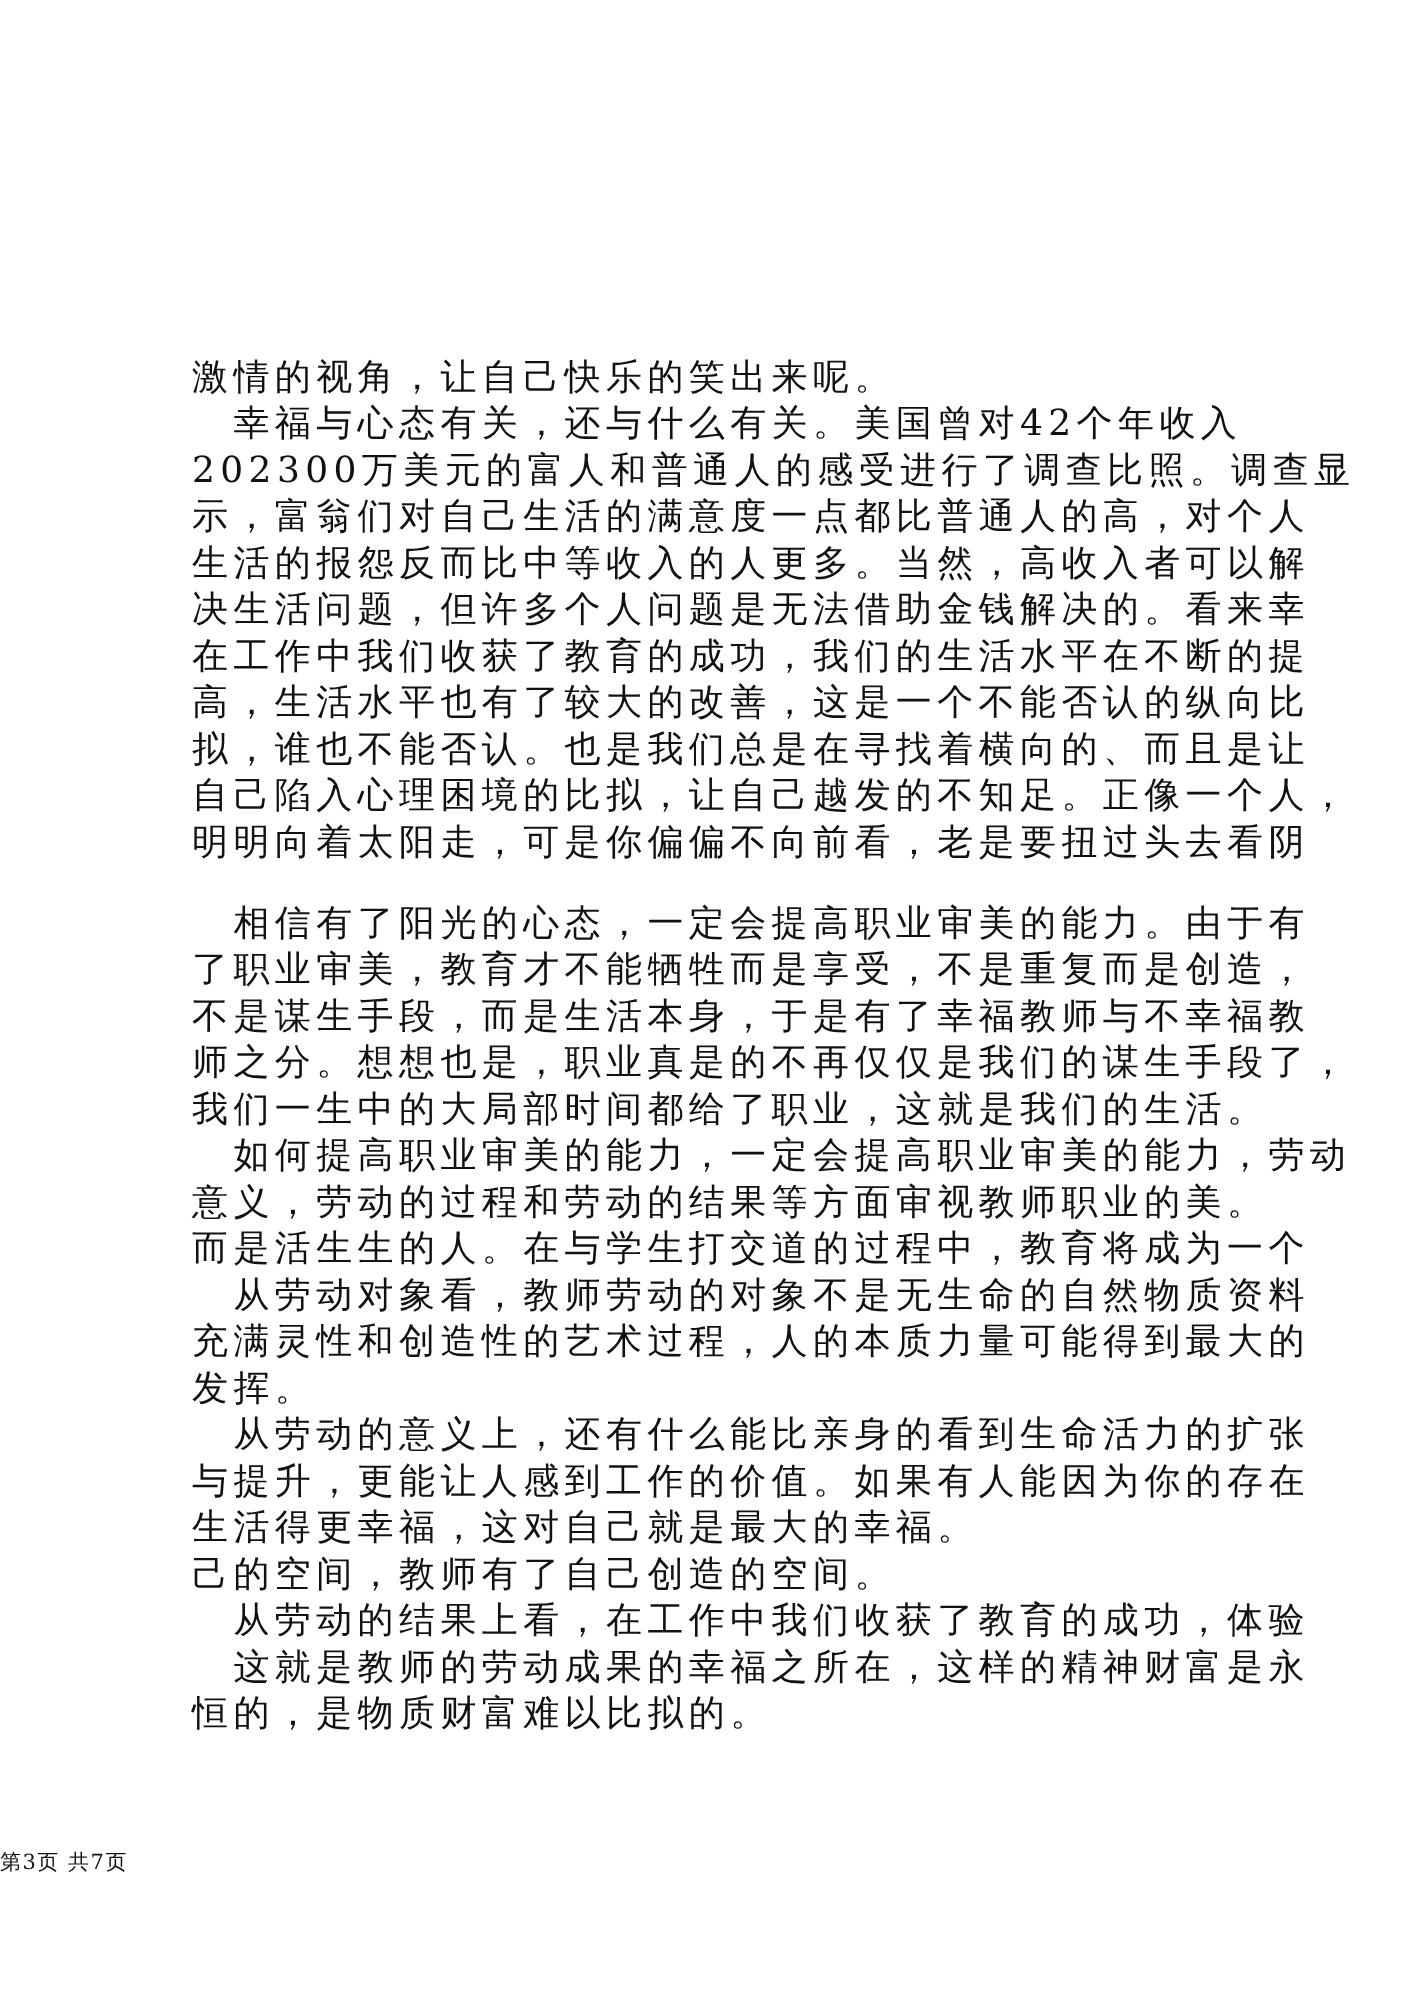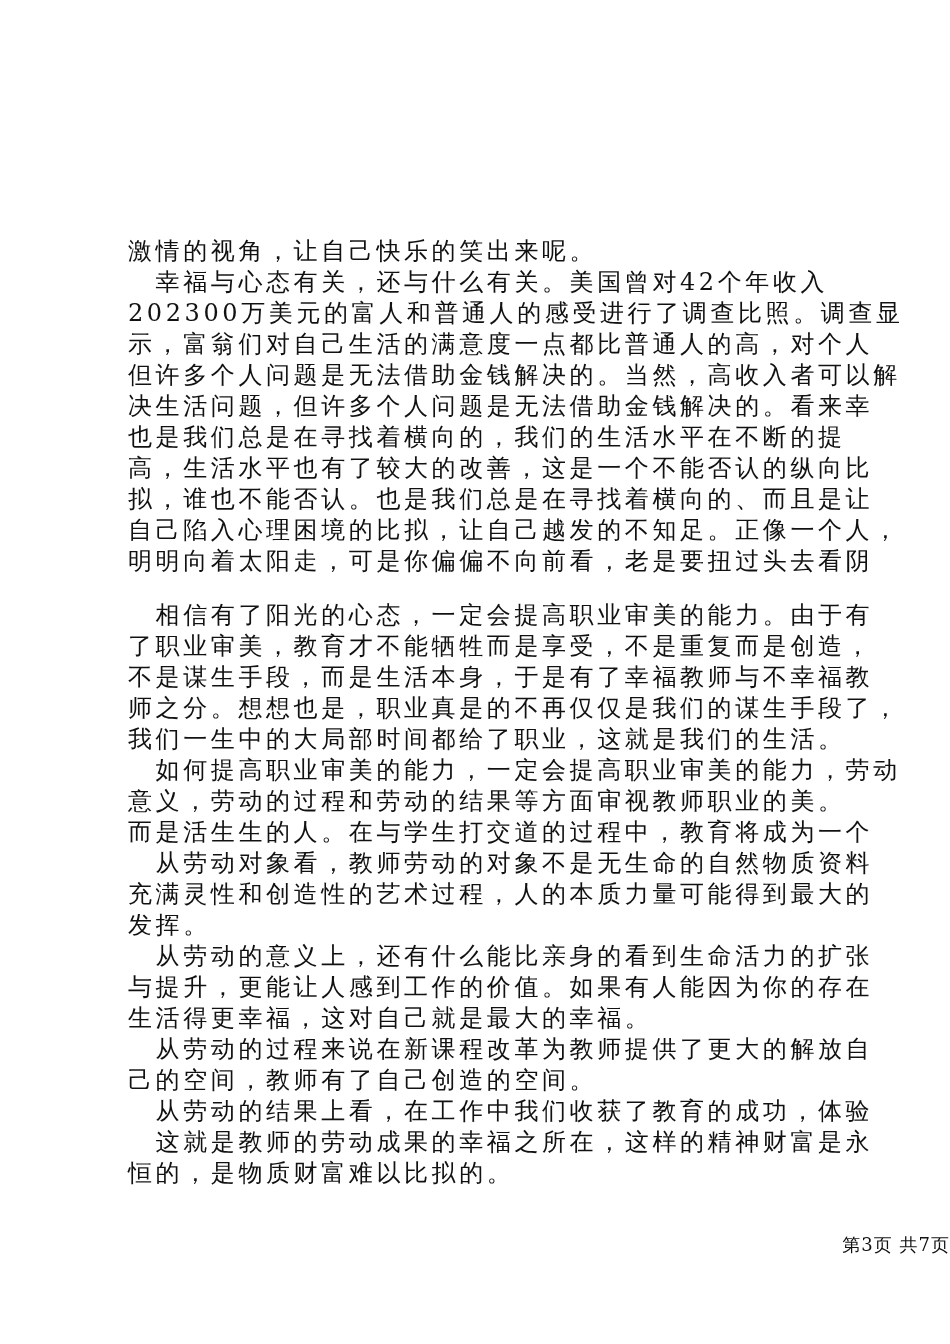--- a/index.html
+++ b/index.html
@@ -2,35 +2,35 @@
 <html><head>
 <meta charset="utf-8">
 <style>
   html, body { margin: 0; padding: 0; background: #ffffff; }
   body { width: 950px; height: 1344px; position: relative; overflow: hidden;
          font-family: "DejaVu Serif", "Liberation Serif", serif; color: #111; }
   .page { position: absolute; left: 128px; top: 188px; width: 722px; margin-top: 48px; }
   .line { height: 31px; line-height: 31px; font-size: 24px; white-space: nowrap;
           letter-spacing: 3.6px; }
   .gap { height: 23px; }
-  .footer { position: absolute; left: 0; right: 0; top: 1233px; text-align: right;
-            font-size: 18px; letter-spacing: 1px; }
+  .footer { position: absolute; left: 0; right: 0; top: 1233px; text-align: left;
+            font-size: 14px; letter-spacing: 1px; }
 </style>
 </head>
 <body>
 
 <div class="page">
   <div>
     <div class="line">激情的视角，让自己快乐的笑出来呢。</div>
     <div class="line">　幸福与心态有关，还与什么有关。美国曾对42个年收入</div>
     <div class="line">202300万美元的富人和普通人的感受进行了调查比照。调查显</div>
     <div class="line">示，富翁们对自己生活的满意度一点都比普通人的高，对个人</div>
-    <div class="line">但许多个人问题是无法借助金钱解决的。当然，高收入者可以解</div>
+    <div class="line">生活的报怨反而比中等收入的人更多。当然，高收入者可以解</div>
     <div class="line">决生活问题，但许多个人问题是无法借助金钱解决的。看来幸</div>
-    <div class="line">也是我们总是在寻找着横向的，我们的生活水平在不断的提</div>
+    <div class="line">在工作中我们收获了教育的成功，我们的生活水平在不断的提</div>
     <div class="line">高，生活水平也有了较大的改善，这是一个不能否认的纵向比</div>
     <div class="line">拟，谁也不能否认。也是我们总是在寻找着横向的、而且是让</div>
     <div class="line">自己陷入心理困境的比拟，让自己越发的不知足。正像一个人，</div>
     <div class="line">明明向着太阳走，可是你偏偏不向前看，老是要扭过头去看阴</div>
   </div>
   <div class="gap"></div>
   <div>
     <div class="line">　相信有了阳光的心态，一定会提高职业审美的能力。由于有</div>
     <div class="line">了职业审美，教育才不能牺牲而是享受，不是重复而是创造，</div>
     <div class="line">不是谋生手段，而是生活本身，于是有了幸福教师与不幸福教</div>
@@ -38,21 +38,20 @@
     <div class="line">我们一生中的大局部时间都给了职业，这就是我们的生活。</div>
     <div class="line">　如何提高职业审美的能力，一定会提高职业审美的能力，劳动</div>
     <div class="line">意义，劳动的过程和劳动的结果等方面审视教师职业的美。</div>
     <div class="line">而是活生生的人。在与学生打交道的过程中，教育将成为一个</div>
     <div class="line">　从劳动对象看，教师劳动的对象不是无生命的自然物质资料</div>
     <div class="line">充满灵性和创造性的艺术过程，人的本质力量可能得到最大的</div>
     <div class="line">发挥。</div>
     <div class="line">　从劳动的意义上，还有什么能比亲身的看到生命活力的扩张</div>
     <div class="line">与提升，更能让人感到工作的价值。如果有人能因为你的存在</div>
     <div class="line">生活得更幸福，这对自己就是最大的幸福。</div>
-    <div class="line">　从劳动的过程来说在新课程改革为教师提供了更大的解放自</div>
     <div class="line">己的空间，教师有了自己创造的空间。</div>
     <div class="line">　从劳动的结果上看，在工作中我们收获了教育的成功，体验</div>
     <div class="line">　这就是教师的劳动成果的幸福之所在，这样的精神财富是永</div>
     <div class="line">恒的，是物质财富难以比拟的。</div>
   </div>
 </div>
 
 <div class="footer">第3页 共7页</div>
 
 </body></html>

